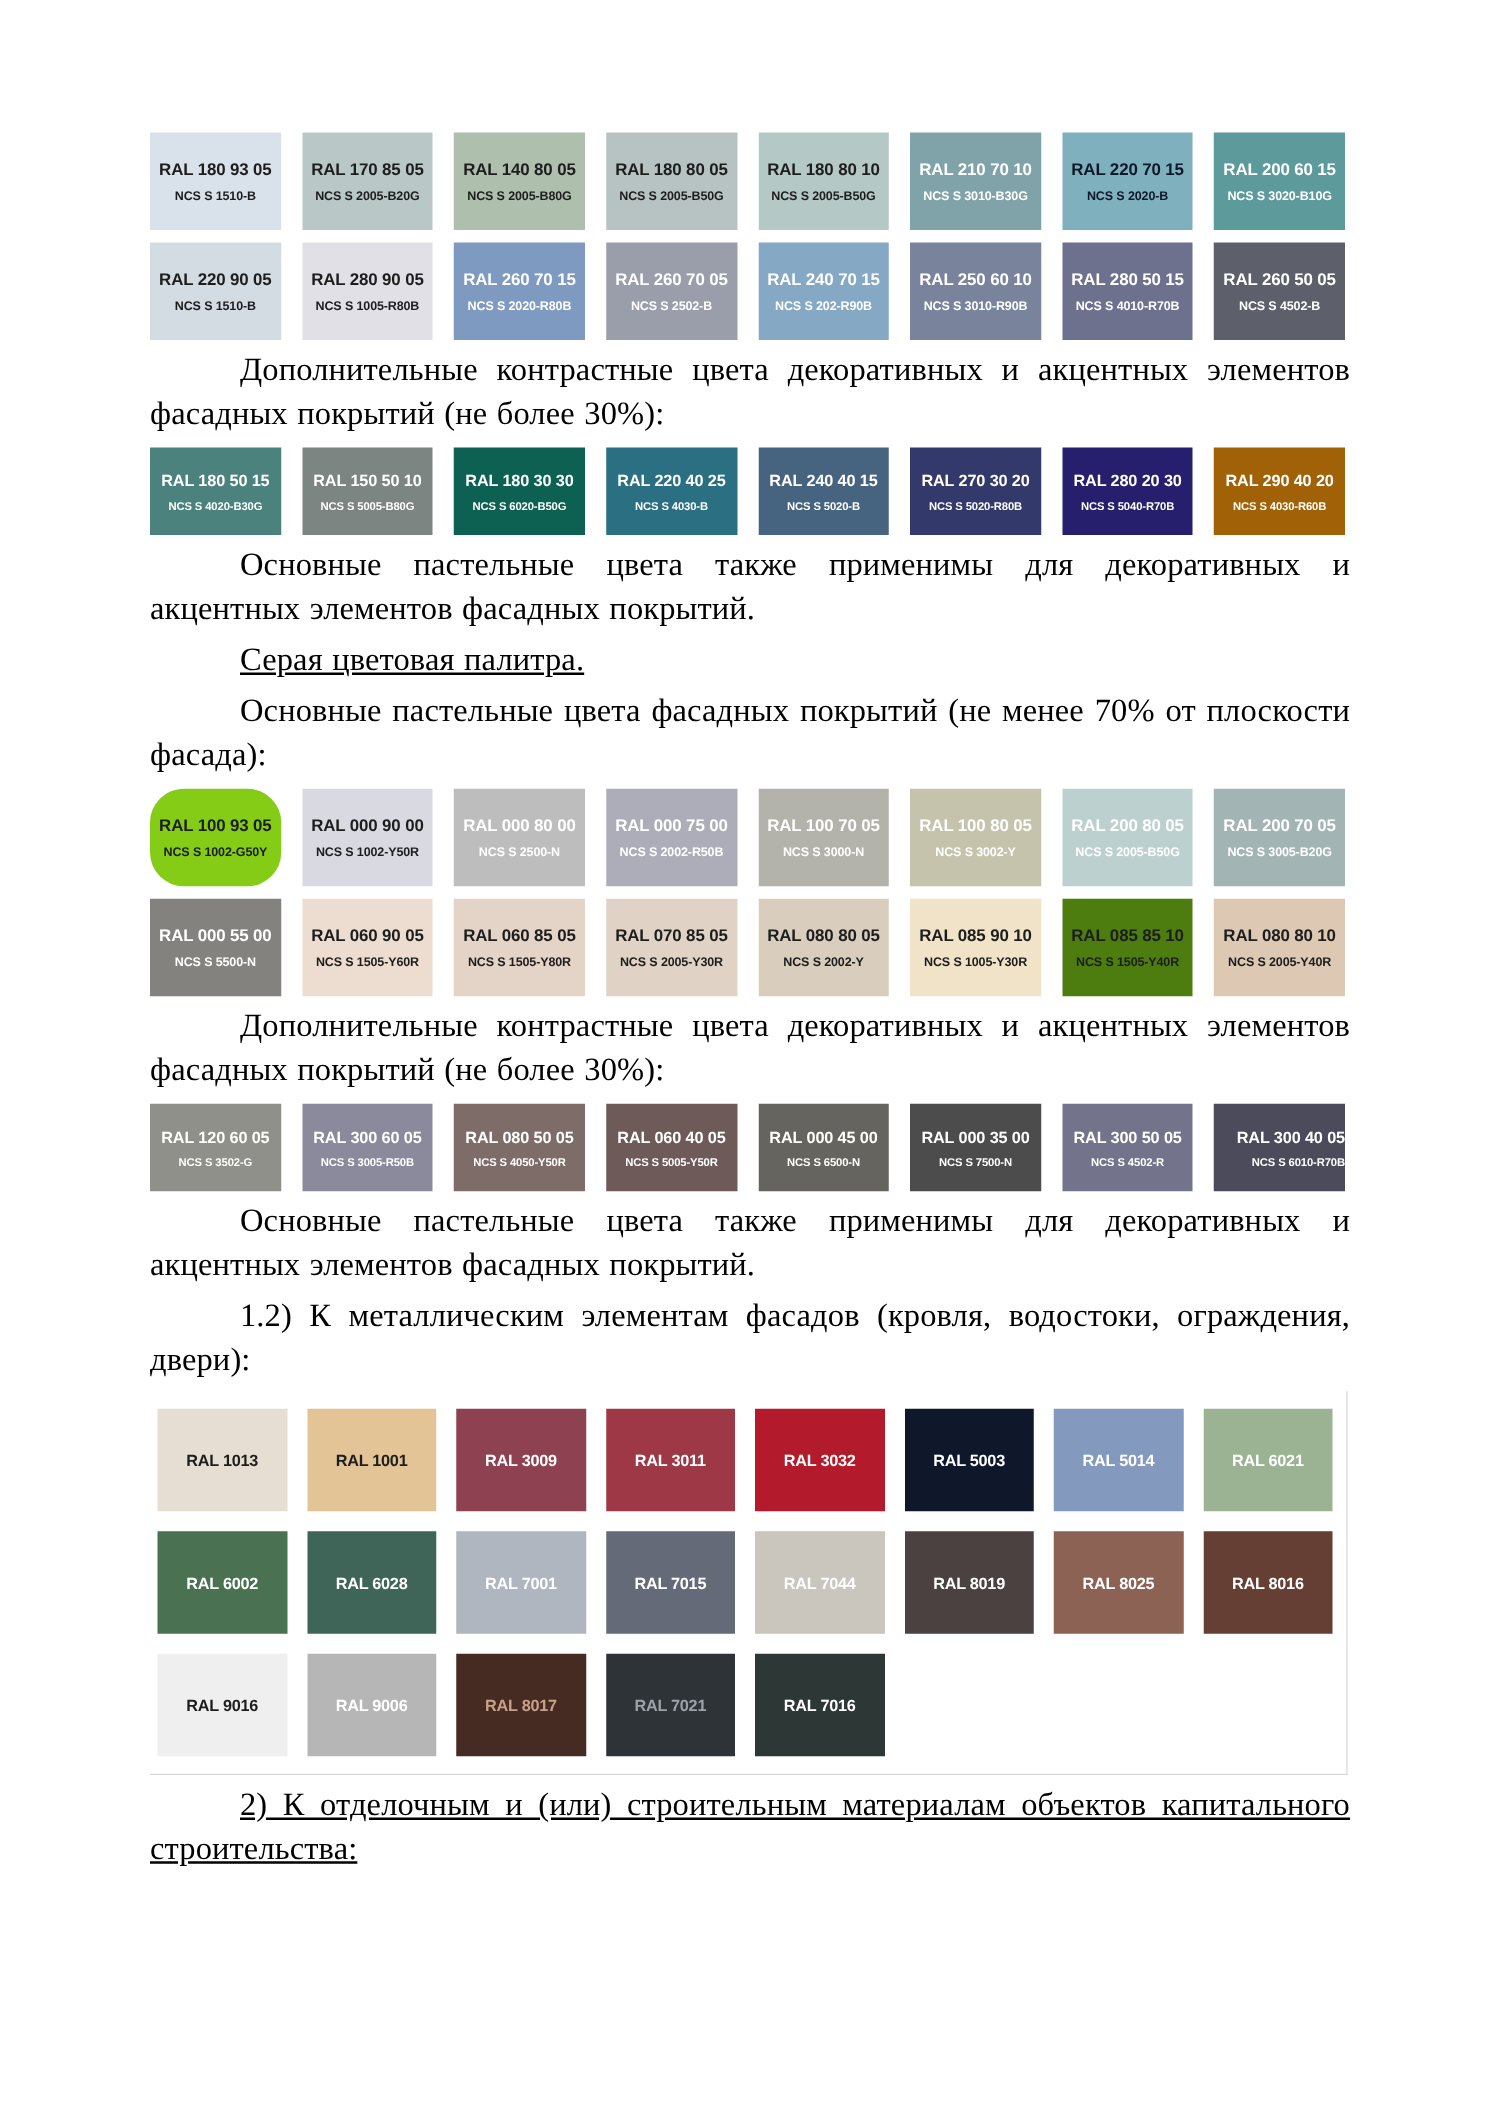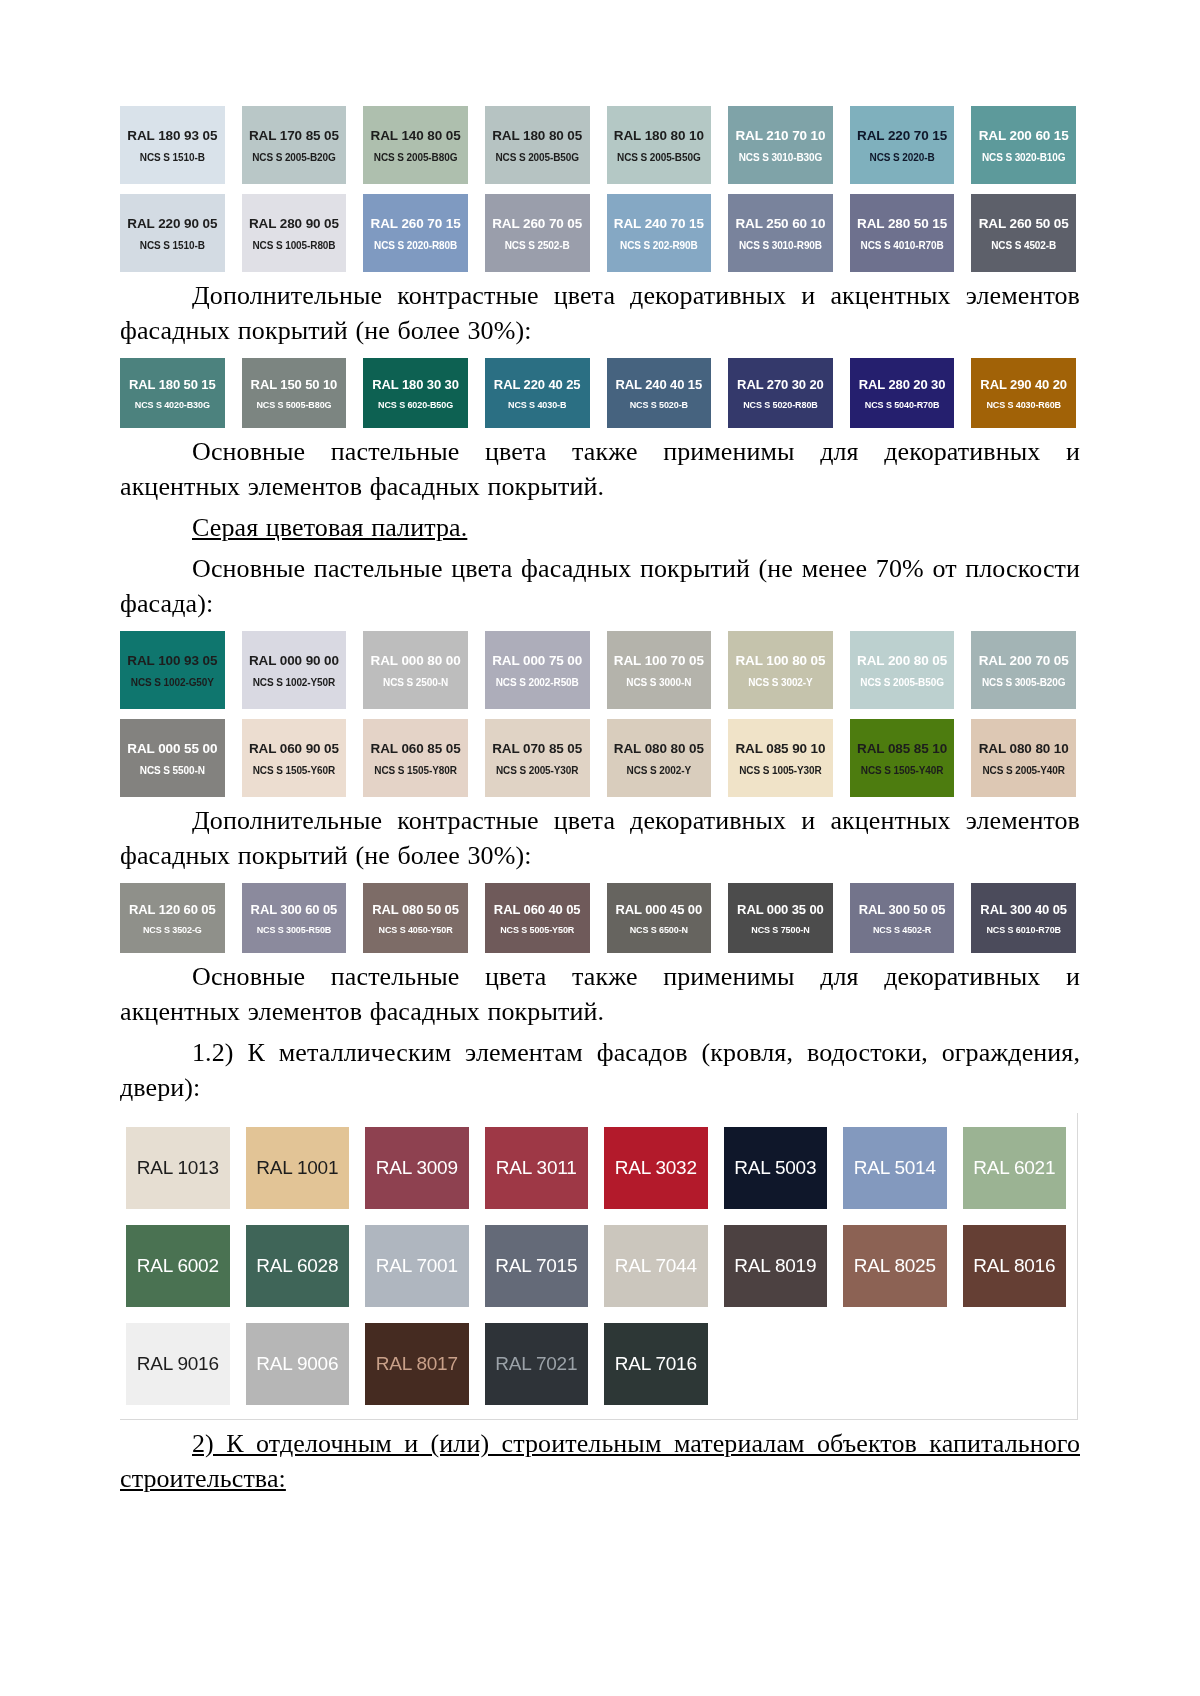--- a/index.html
+++ b/index.html
@@ -98,22 +98,22 @@
   }
   .metal-swatch {
     height: 82px;
     display: flex;
     align-items: center;
     justify-content: center;
     box-sizing: border-box;
   }
   .metal-swatch span {
     font-family: "Liberation Sans", sans-serif;
-    font-size: 19px;
-    font-weight: normal;
+    font-size: 13px;
+    font-weight: bold;
     letter-spacing: -0.2px;
     white-space: nowrap;
   }
   .metal-swatch.empty { background: transparent !important; }
 </style>
 </head>
 <body>
 
 <div class="page">
   <div class="content">
@@ -224,21 +224,21 @@
         </div>
       </div>
 
     <p class="para">Основные пастельные цвета также применимы для декоративных и акцентных элементов фасадных покрытий.</p>
 
     <p class="para"><span class="underline">Серая цветовая палитра.</span></p>
 
     <p class="para">Основные пастельные цвета фасадных покрытий (не менее 70% от плоскости фасада):</p>
 
     <div class="swatch-grid">
-        <div class="swatch" style="background: #0f766e; color: rgb(29, 29, 29);">
+        <div class="swatch" style="background: #84cc16; color: rgb(29, 29, 29); border-radius: 27px;">
           <div class="ral">RAL 100 93 05</div>
           <div class="ncs">NCS S 1002-G50Y</div>
         </div>
         <div class="swatch" style="background: rgb(217, 217, 226); color: rgb(29, 29, 29);">
           <div class="ral">RAL 000 90 00</div>
           <div class="ncs">NCS S 1002-Y50R</div>
         </div>
         <div class="swatch" style="background: rgb(189, 189, 189); color: rgb(255, 255, 255);">
           <div class="ral">RAL 000 80 00</div>
           <div class="ncs">NCS S 2500-N</div>
@@ -323,21 +323,21 @@
           <div class="ncs">NCS S 6500-N</div>
         </div>
         <div class="swatch" style="background: rgb(76, 76, 76); color: rgb(255, 255, 255);">
           <div class="ral">RAL 000 35 00</div>
           <div class="ncs">NCS S 7500-N</div>
         </div>
         <div class="swatch" style="background: rgb(115, 116, 139); color: rgb(255, 255, 255);">
           <div class="ral">RAL 300 50 05</div>
           <div class="ncs">NCS S 4502-R</div>
         </div>
-        <div class="swatch" style="background: rgb(75, 75, 91); color: rgb(255, 255, 255);">
+        <div class="swatch" style="background: rgb(75, 75, 91); color: rgb(255, 255, 255); align-items: flex-end;">
           <div class="ral">RAL 300 40 05</div>
           <div class="ncs">NCS S 6010-R70B</div>
         </div>
       </div>
 
     <p class="para">Основные пастельные цвета также применимы для декоративных и акцентных элементов фасадных покрытий.</p>
 
     <p class="para">1.2) К металлическим элементам фасадов (кровля, водостоки, ограждения, двери):</p>
 
     <div class="metal-wrap">

